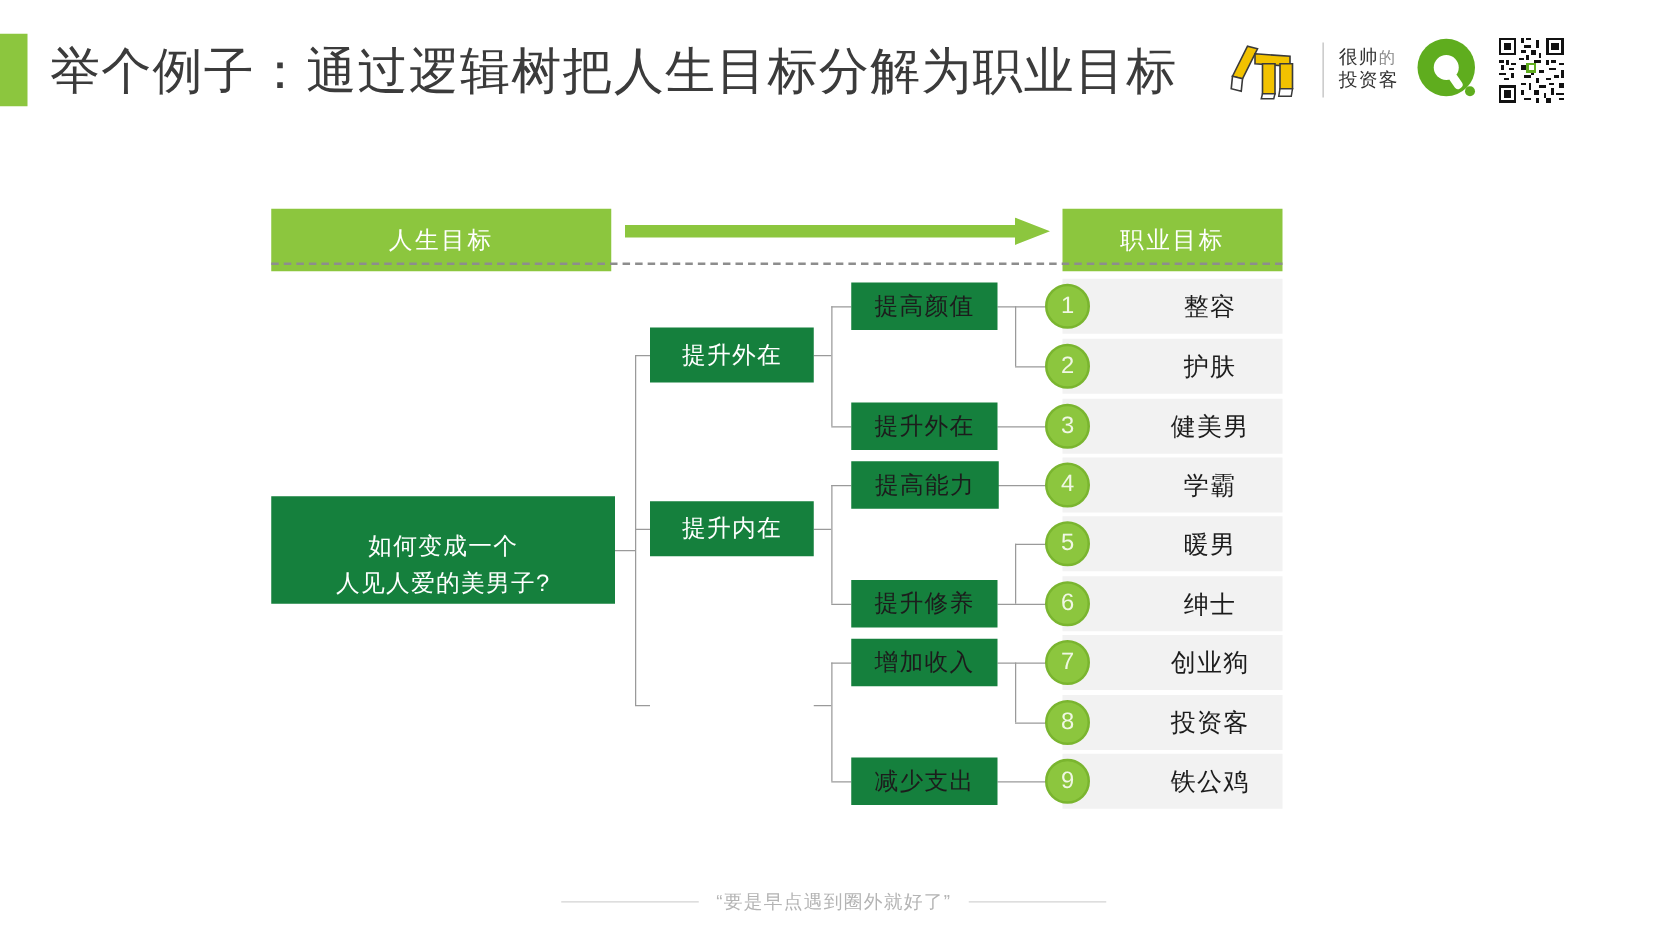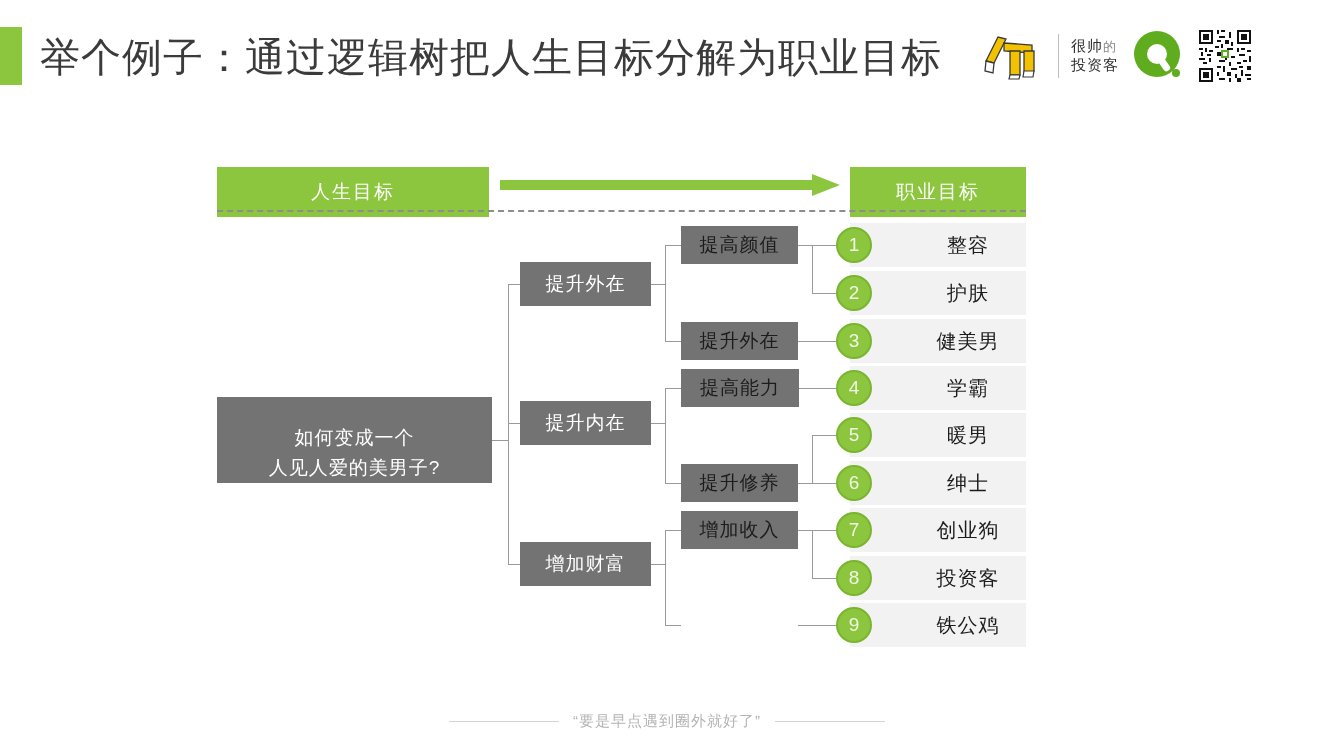--- a/index.html
+++ b/index.html
@@ -52,21 +52,21 @@
   .hdr-arrow { position: absolute; left: 500px; top: 174px; width: 340px; height: 22px; }
   .dashed-rule {
     position: absolute; left: 217px; top: 210px; width: 809px; height: 0;
     border-top: 2px dashed #8d8d8d;
   }
 
   
   .node {
     position: absolute;
     display: flex; align-items: center; justify-content: center;
-    background: #737373;
+    background: #15803d;
     text-align: center;
   }
   .node.root  { color: #ffffff; font-size: 19px; line-height: 30px; letter-spacing: 1px; justify-content: flex-end; }
   .node.lvl2  { color: #ffffff; font-size: 19px; letter-spacing: 1px; }
   .node.lvl3  { color: #1c1c1c; font-size: 19px; letter-spacing: 1px; }
 
   
   .ln { position: absolute; background: #9a9a9a; }
   .ln.h { height: 1px; }
   .ln.v { width: 1px; }
@@ -314,24 +314,24 @@
         <span>9</span>
       </div>
     <div class="res-label">铁公鸡</div>
   </div>
 
   <div class="node lvl3" style="left:681px; top:226px; width:117px; height:38px;">提高颜值</div>
   <div class="node lvl3" style="left:681px; top:322px; width:117px; height:38px;">提升外在</div>
   <div class="node lvl3" style="left:681px; top:369px; width:118px; height:38px;">提高能力</div>
   <div class="node lvl3" style="left:681px; top:464px; width:117px; height:38px;">提升修养</div>
   <div class="node lvl3" style="left:681px; top:511px; width:117px; height:38px;">增加收入</div>
+  <div class="node lvl3" style="left:681px; top:606px; width:117px; height:38px;">减少支出</div>
 
   <div class="node lvl2" style="left:520px; top:262px; width:131px; height:44px;">提升外在</div>
   <div class="node lvl2" style="left:520px; top:401px; width:131px; height:44px;">提升内在</div>
-  <div class="node lvl2" style="left:520px; top:542px; width:131px; height:44px;">增加财富</div>
 
   <div class="node root" style="left:217px; top:397px; width:275px; height:86px; flex-direction:column;">
     <span>如何变成一个</span>
     <span>人见人爱的美男子?</span>
   </div>
 
   <div class="footer">
     <div class="footer-line"></div>
     <div class="footer-text">“要是早点遇到圈外就好了”</div>
     <div class="footer-line"></div>

